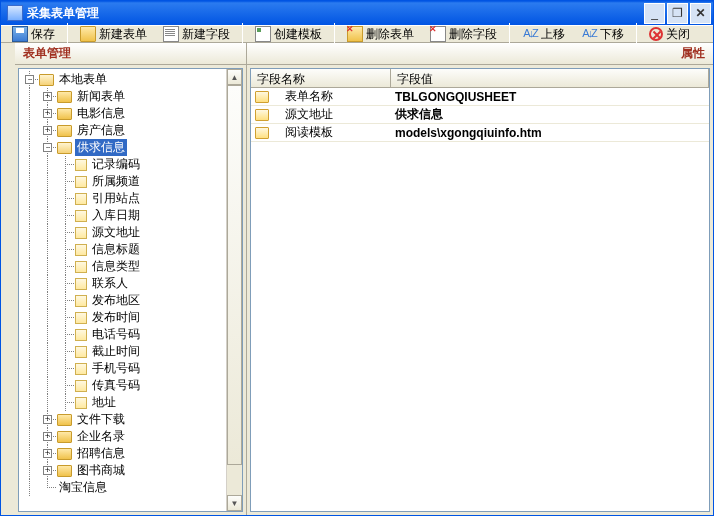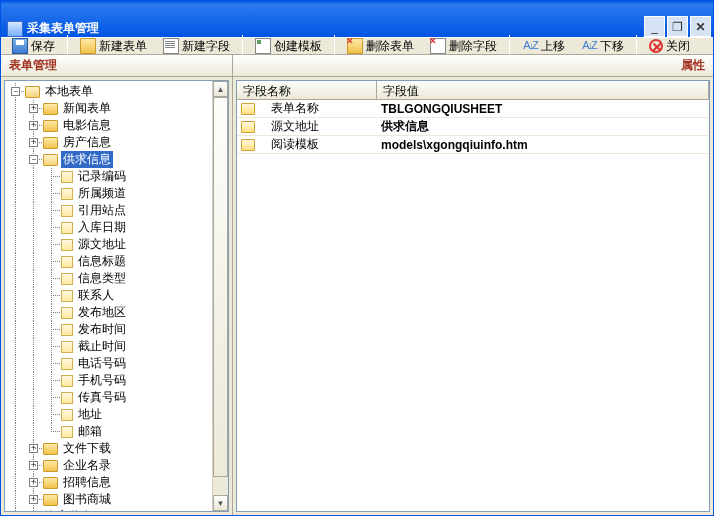--- a/index.html
+++ b/index.html
@@ -1,17 +1,17 @@
 <!DOCTYPE html>
 <html><head>
 <meta charset="utf-8">
 <style>
 * { box-sizing: border-box; margin: 0; padding: 0; font-family: "SimSun", "宋体", sans-serif; font-size: 12px; }
 body { background: #ece9d8; width: 714px; height: 516px; overflow: hidden; display: flex; flex-direction: column; border: 1px solid #0054e3; }
-.titlebar { background: linear-gradient(#0054e3, #2b7bef 8%, #0054e3); color: #fff; height: 36px; display: flex; align-items: flex-end; padding: 0 2px; }
+.titlebar { background: linear-gradient(#0054e3, #2b7bef 8%, #0054e3); color: #fff; height: 24px; display: flex; align-items: center; padding: 0 2px; }
 .titlebar .appicon { width: 16px; height: 16px; margin: 0 4px; background: linear-gradient(#d6e7ff,#7ab0ff); border: 1px solid #3a6bcc; }
 .titlebar .title { flex: 1; font-weight: bold; }
 .winbtns { display: flex; gap: 2px; }
 .winbtn { width: 21px; height: 21px; background: #d6e3f5; border: 1px solid #fff; display: flex; align-items: center; justify-content: center; font-family: Arial; font-size: 12px; color: #333; }
 .winbtn.close { font-weight: bold; }
 .toolbar { height: 18px; background: #ece9d8; border-top: 1px solid #fff; border-bottom: 1px solid #aca899; display: flex; align-items: center; padding: 0 4px; gap: 2px; }
 .tbtn { display: flex; align-items: center; gap: 3px; padding: 3px 6px; cursor: pointer; border: 1px solid transparent; }
 .tsep { width: 1px; height: 22px; background: #aca899; margin: 0 3px; border-right: 1px solid #fff; }
 .ticon { width: 16px; height: 16px; display: inline-block; }
 .ticon.save { background: linear-gradient(#7db4e8,#3a7bd5); border: 1px solid #2a5a99; position: relative; }
@@ -25,21 +25,21 @@
 .ticon.delfrm::after { content:"✕"; position:absolute; left:-2px; top:-3px; color:#d33; font-size:9px; font-weight:bold; }
 .ticon.delfld { background:#fff; border:1px solid #888; position:relative; }
 .ticon.delfld::after { content:"✕"; position:absolute; left:-2px; top:-3px; color:#d33; font-size:9px; font-weight:bold; }
 .ticon.up, .ticon.down { font-family:Arial; font-size:11px; color:#3a7bd5; line-height:14px; text-align:center; border:none; }
 .ticon.up::before { content:"A↓Z"; letter-spacing:-2px; }
 .ticon.down::before { content:"A↓Z"; letter-spacing:-2px; }
 .ticon.closex { width:14px; height:14px; border:2px solid #d33; border-radius:50%; position:relative; }
 .ticon.closex::before,.ticon.closex::after { content:""; position:absolute; left:5px; top:1px; width:2px; height:10px; background:#d33; transform:rotate(45deg); }
 .ticon.closex::after { transform:rotate(-45deg); }
 .main { flex:1; display:flex; overflow:hidden; }
-.leftpane { width:232px; display:flex; flex-direction:column; border-right:1px solid #aca899; }
+.leftpane { width:232px; display:flex; flex-direction:column; border-right:1px solid #aca899;margin-left:14px; }
 .panehdr { height:22px; background: linear-gradient(#fff,#ece9d8); border-bottom:1px solid #aca899; display:flex; align-items:center; padding:0 8px; color:#a03020; font-weight:bold; }
 .treewrap { flex:1; background:#fff; border:1px solid #7f9db9; margin:3px; overflow:auto; position:relative; }
 .tree { padding:2px; }
 .tnode { display:flex; align-items:center; height:17px; white-space:nowrap; }
 .tw { display:inline-block; width:18px; height:17px; position:relative; flex-shrink:0; }
 .tw.line::before { content:""; position:absolute; left:8px; top:0; bottom:0; border-left:1px dotted #808080; }
 .tw.tee::before { content:""; position:absolute; left:8px; top:0; bottom:0; border-left:1px dotted #808080; }
 .tw.tee::after { content:""; position:absolute; left:8px; top:8px; width:9px; border-top:1px dotted #808080; }
 .tw.end::before { content:""; position:absolute; left:8px; top:0; height:9px; border-left:1px dotted #808080; }
 .tw.end::after { content:""; position:absolute; left:8px; top:8px; width:9px; border-top:1px dotted #808080; }
@@ -235,56 +235,49 @@
             <span class="tw line"></span>
             <span class="tw tee"></span>
             <span class="nicon fld"></span>
             <span class="nlabel">发布时间</span>
           </div>
           <div class="tnode">
             <span class="tw line"></span>
             <span class="tw line"></span>
             <span class="tw tee"></span>
             <span class="nicon fld"></span>
+            <span class="nlabel">电话号码</span>
+          </div>
+          <div class="tnode">
+            <span class="tw line"></span>
+            <span class="tw line"></span>
+            <span class="tw tee"></span>
+            <span class="nicon fld"></span>
             <span class="nlabel">截止时间</span>
           </div>
           <div class="tnode">
             <span class="tw line"></span>
             <span class="tw line"></span>
             <span class="tw tee"></span>
             <span class="nicon fld"></span>
-            <span class="nlabel">电话号码</span>
-          </div>
-          <div class="tnode">
-            <span class="tw line"></span>
-            <span class="tw line"></span>
-            <span class="tw tee"></span>
-            <span class="nicon fld"></span>
             <span class="nlabel">手机号码</span>
           </div>
           <div class="tnode">
             <span class="tw line"></span>
             <span class="tw line"></span>
             <span class="tw tee"></span>
             <span class="nicon fld"></span>
             <span class="nlabel">传真号码</span>
           </div>
           <div class="tnode">
             <span class="tw line"></span>
             <span class="tw line"></span>
             <span class="tw tee"></span>
             <span class="nicon fld"></span>
             <span class="nlabel">地址</span>
-          </div>
-          <div class="tnode">
-            <span class="tw line"></span>
-            <span class="tw line"></span>
-            <span class="tw end"></span>
-            <span class="nicon fld"></span>
-            <span class="nlabel">邮箱</span>
           </div>
           <div class="tnode">
             <span class="tw line"></span>
             <span class="tw tee pm">
               <span class="box">+</span>
             </span>
             <span class="nicon fldr"></span>
             <span class="nlabel">文件下载</span>
           </div>
           <div class="tnode">

